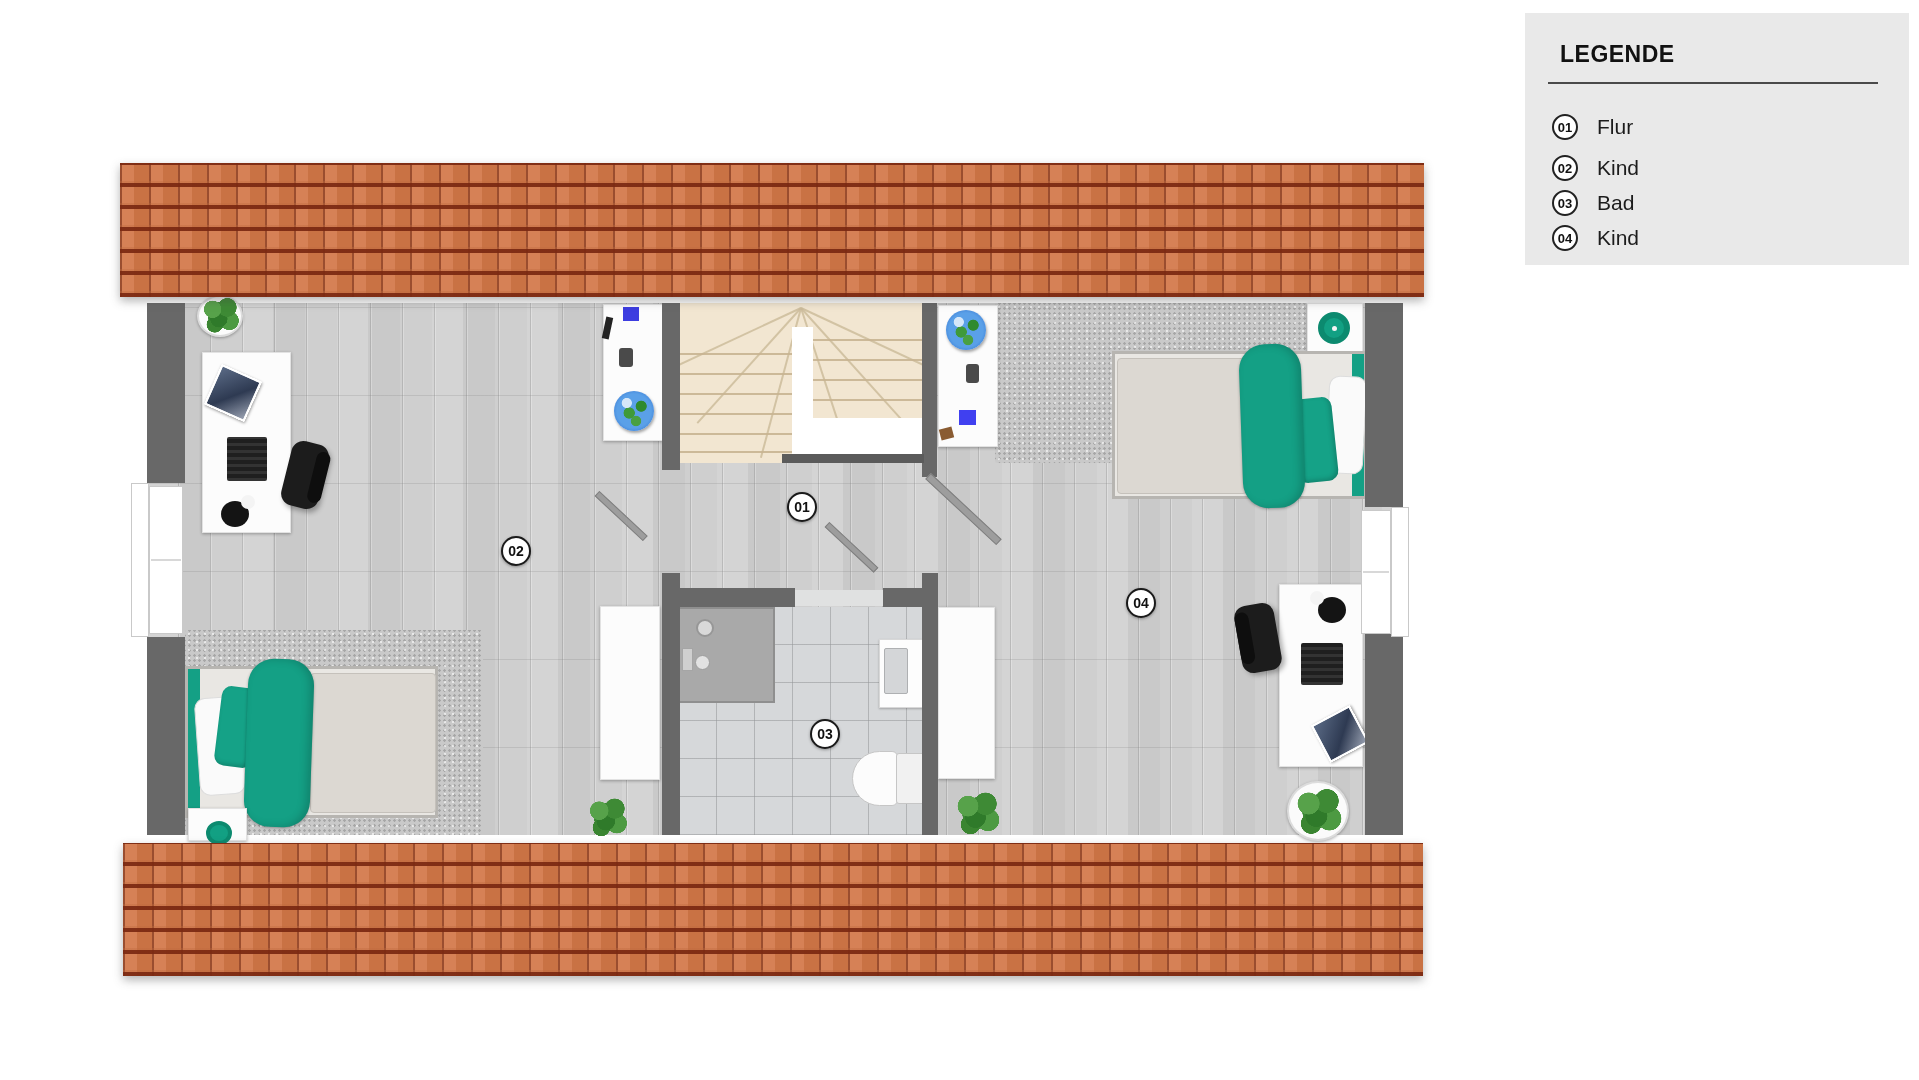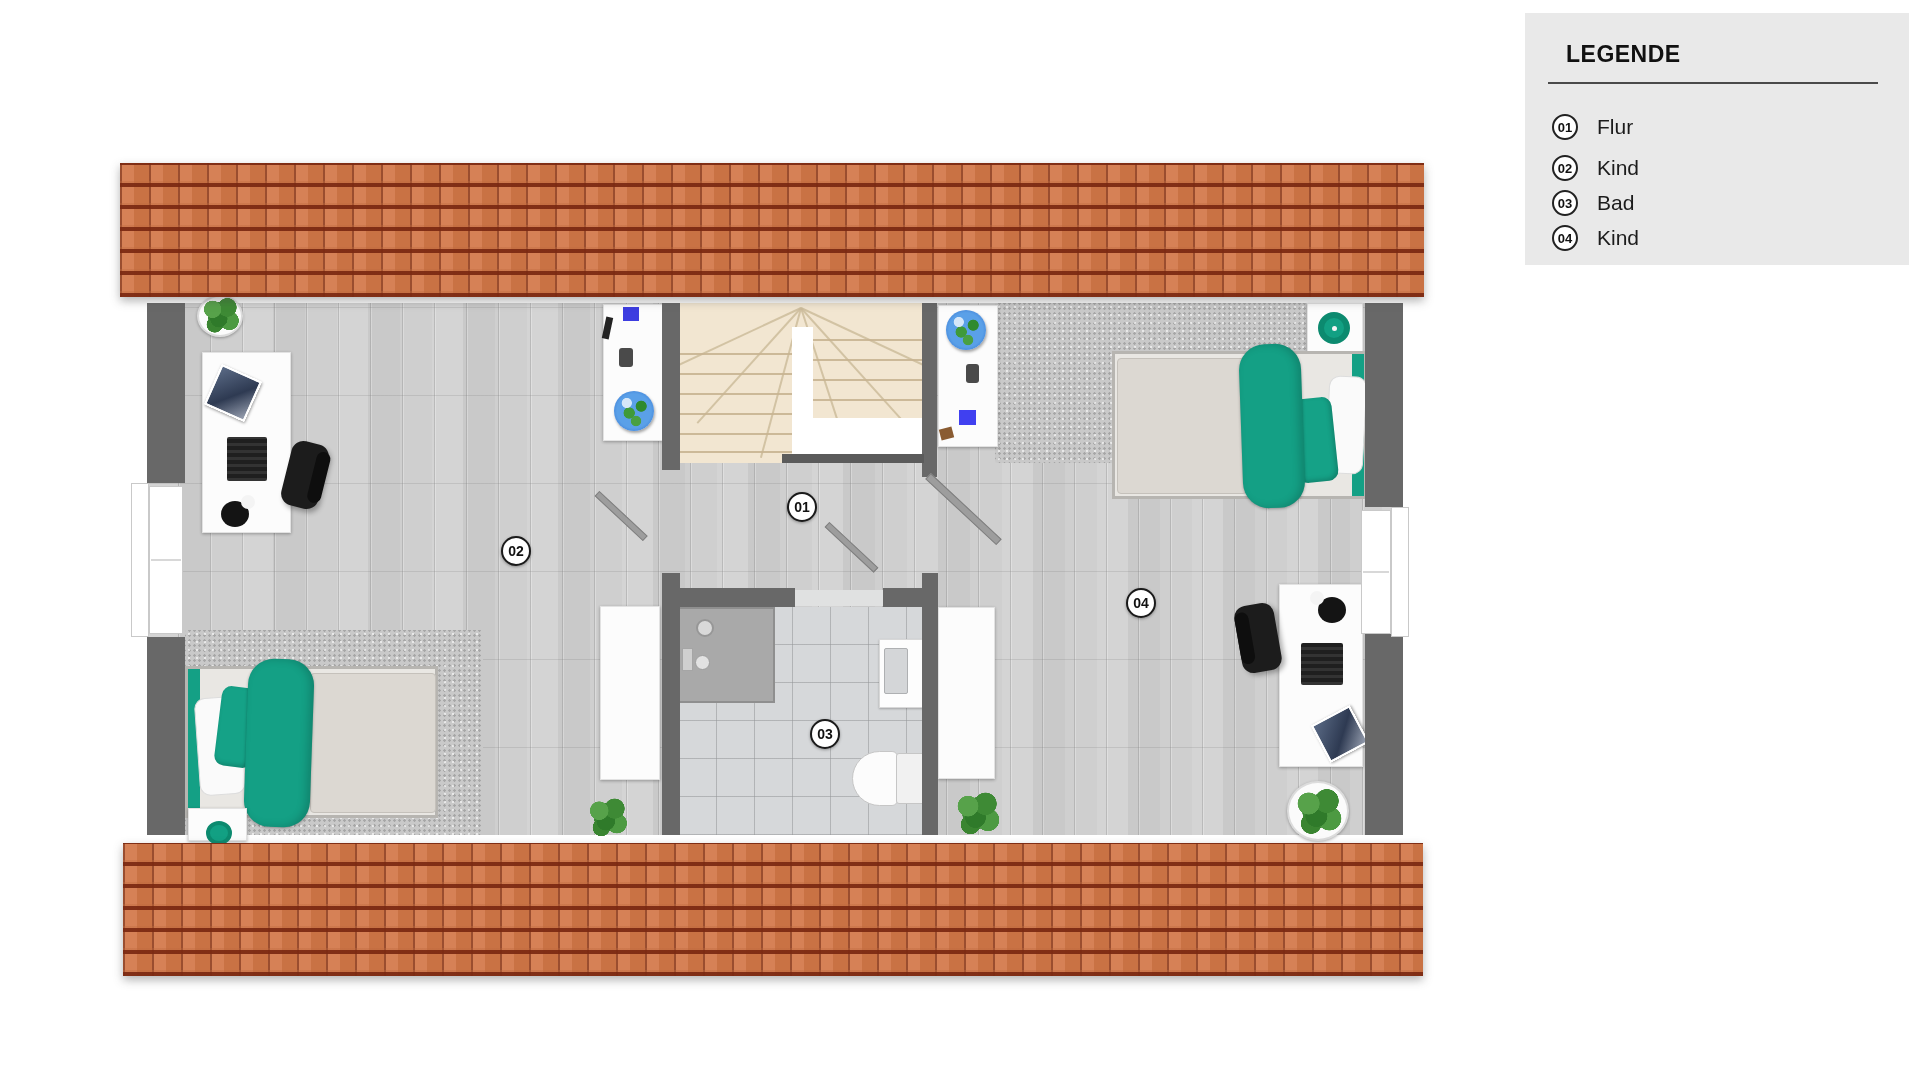--- a/index.html
+++ b/index.html
@@ -249,21 +249,21 @@
       <span>03</span>
     </div>
   <div class="p marker" style="left:1126px;top:588px;">
       <span>04</span>
     </div>
 
   <div class="p roof" style="left:120px;top:163px;width:1304px;height:134px;z-index:50;"></div>
   <div class="p roof" style="left:123px;top:843px;width:1300px;height:133px;z-index:50;"></div>
 
   <div class="p" id="legend" style="left:1525px;top:13px;width:384px;height:252px;">
-    <div class="p title" style="left:41px;top:28px;">LEGENDE</div>
+    <div class="p title" style="left:35px;top:28px;">LEGENDE</div>
     <div class="p rule" style="left:23px;top:69px;width:330px;"></div>
     <div class="legrow" style="top:101px;">
       <div class="legcircle">
           <span>01</span>
         </div>
       <div class="leglabel">Flur</div>
     </div>
     <div class="legrow" style="top:142px;">
       <div class="legcircle">
           <span>02</span>

